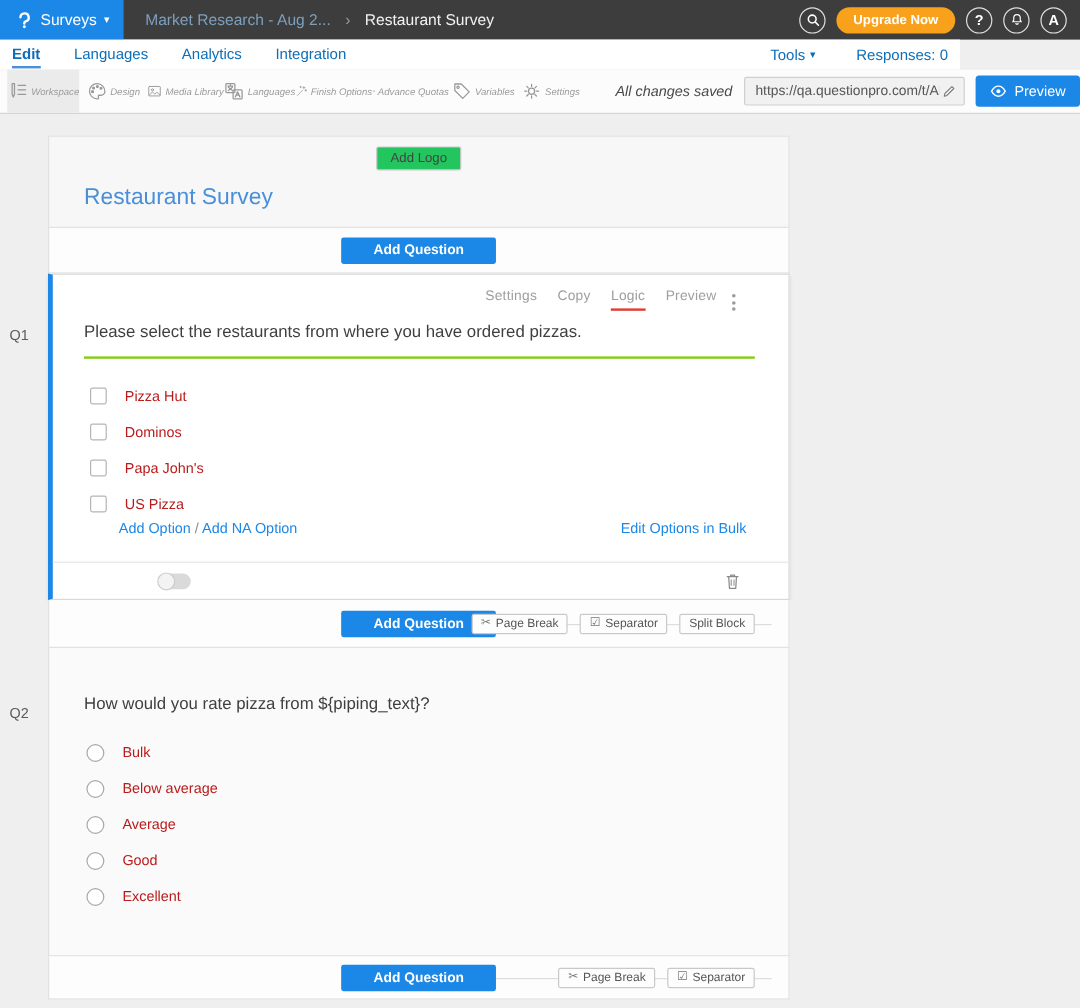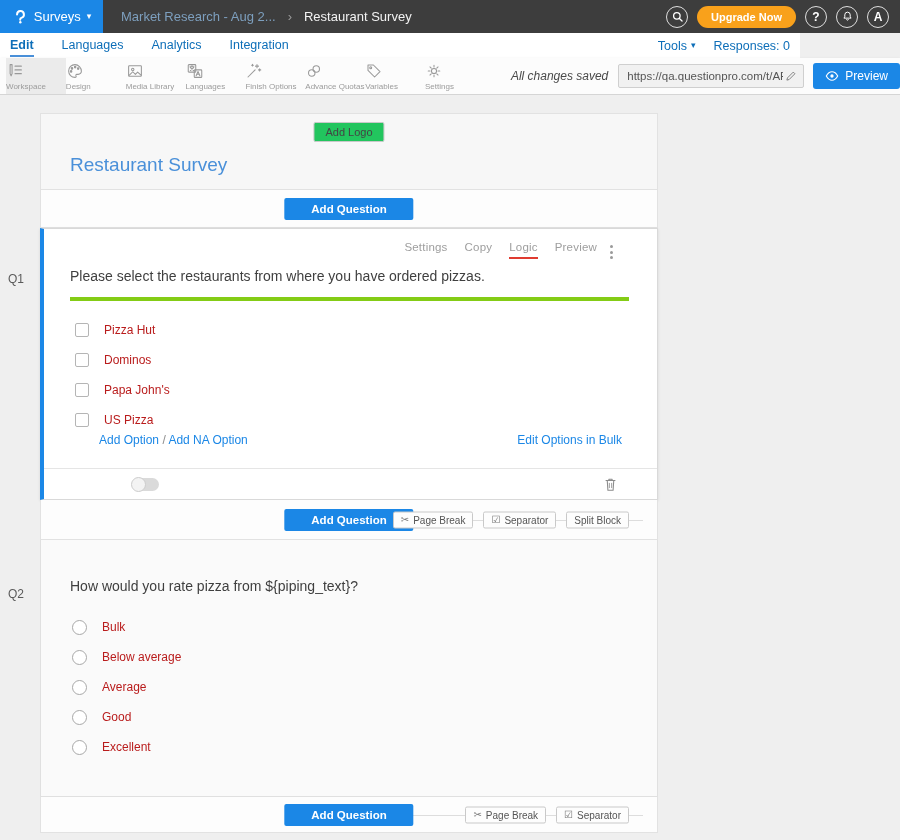--- a/index.html
+++ b/index.html
@@ -18,26 +18,26 @@
   .crumb-sep{color:#9a9a9a;font-size:13px;}
   .crumb-current{color:#f2f2f2;}
   .top-right{margin-left:auto;display:flex;align-items:center;gap:9px;padding-right:11px;}
   .icon-circle{width:22px;height:22px;border:1.5px solid #dedede;border-radius:50%;display:flex;align-items:center;justify-content:center;color:#fff;font-size:12px;font-weight:bold;cursor:pointer;box-sizing:border-box;}
   .upgrade-btn{height:22px;padding:0 14px;border-radius:11px;background:#f9a11b;color:#fff;font-size:11px;font-weight:bold;display:flex;align-items:center;cursor:pointer;}
   
   .menubar{position:absolute;left:0;top:33px;width:800px;height:25px;background:#fff;display:flex;align-items:center;padding:0 10px;box-sizing:border-box;}
   .menu-tabs{display:flex;gap:28px;}
   .menu-tab{color:#0d6eb8;font-size:12.5px;cursor:pointer;padding:3px 0;}
   .menu-tab.active{border-bottom:2px solid #4a90d9;font-weight:bold;}
-  .menu-right{margin-left:auto;display:flex;align-items:center;gap:18px;color:#0d6eb8;font-size:12.5px;}
+  .menu-right{margin-left:auto;display:flex;align-items:center;gap:34px;color:#0d6eb8;font-size:12.5px;}
   .menu-right .caret{color:#0d6eb8;}
   .tools{display:flex;align-items:center;gap:4px;cursor:pointer;}
   
   .ribbon{position:absolute;left:0;top:58px;width:900px;height:37px;background:#fcfcfc;border-bottom:1px solid #d5d5d5;box-shadow:0 1px 3px rgba(0,0,0,.10);display:flex;align-items:stretch;padding-left:6px;box-sizing:border-box;}
-  .ribbon-item{width:64px;display:flex;flex-direction:column;align-items:flex-start;justify-content:center;gap:2px;cursor:pointer;}
+  .ribbon-item{width:64px;display:flex;flex-direction:row;align-items:center;justify-content:center;gap:2px;cursor:pointer;font-style:italic;}
   .ribbon-item.active{background:#ebebeb;}
   .ribbon-item svg{width:18px;height:18px;stroke:#999;fill:none;stroke-width:1.4;stroke-linecap:round;stroke-linejoin:round;}
   .ribbon-label{font-size:8px;color:#9b9b9b;white-space:nowrap;}
   .save-status{align-self:center;margin-left:26px;font-size:12px;font-style:italic;color:#4a4a4a;white-space:nowrap;}
   .url-box{align-self:center;margin-left:10px;width:198px;height:24px;background:#f1f1f1;border:1px solid #cfcfcf;border-radius:2px;display:flex;align-items:center;padding:0 6px;box-sizing:border-box;}
   .url-box input{flex:1;min-width:0;border:none;background:transparent;font-family:"Liberation Sans",sans-serif;font-size:11.5px;color:#555;outline:none;}
   .url-pencil{cursor:pointer;display:flex;}
   .preview-btn{align-self:center;margin-left:9px;height:26px;padding:0 12px;background:#1b87e6;border-radius:3px;color:#fff;font-size:12px;display:flex;align-items:center;gap:6px;cursor:pointer;}
   
   .main{position:absolute;left:0;top:95px;width:900px;height:745px;background:#efefef;}
@@ -55,21 +55,21 @@
   .mini-btns{position:absolute;right:28px;top:50%;transform:translateY(-50%);display:flex;gap:10px;z-index:2;}
   .mini-btn{background:#fdfdfd;border:1px solid #c9c9c9;border-radius:2px;padding:2px 7px;font-size:10px;color:#555;display:flex;align-items:center;gap:4px;cursor:pointer;white-space:nowrap;}
   .mini-icon{font-size:10px;color:#777;line-height:1;}
   
   .q1-card{position:relative;height:272px;background:#fff;border:1px solid #d9d9d9;border-left:4px solid #1b87e6;box-shadow:0 1px 3px rgba(0,0,0,.10);box-sizing:border-box;}
   .q-actions{position:absolute;top:12px;right:60px;display:flex;gap:17px;font-size:11.5px;color:#9e9e9e;letter-spacing:.2px;}
   .q-action{cursor:pointer;}
   .q-action.logic{border-bottom:2px solid #e03c31;padding-bottom:4px;}
   .kebab{position:absolute;top:14px;right:42px;display:flex;flex-direction:column;gap:2.5px;cursor:pointer;padding:2px;}
   .kebab i{width:3px;height:3px;border-radius:50%;background:#9a9a9a;}
-  .q-text{position:absolute;top:39px;left:26px;right:28px;font-size:14px;color:#3f3f3f;padding-bottom:13px;border-bottom:4px solid #84cc16;cursor:text;}
+  .q-text{position:absolute;top:39px;left:26px;right:28px;font-size:14px;color:#3f3f3f;padding-bottom:13px;border-bottom:2px solid #84cc16;cursor:text;}
   .opt-list{position:absolute;top:86px;left:31px;right:30px;}
   .opt-row{height:30px;display:flex;align-items:center;gap:15px;}
   .cbox{width:14px;height:14px;border:1px solid #b5b5b5;border-radius:2px;background:#fff;box-sizing:border-box;cursor:pointer;flex:0 0 auto;}
   .rdo{width:15px;height:15px;border:1px solid #a8a8a8;border-radius:50%;background:#fff;box-sizing:border-box;cursor:pointer;flex:0 0 auto;}
   .opt-label{font-size:12px;color:#b91c1c;cursor:text;}
   .q1-links{position:absolute;top:204px;left:55px;right:35px;display:flex;justify-content:space-between;font-size:12px;}
   .blue-link{color:#1b87e6;cursor:pointer;}
   .slash{color:#8c8c8c;}
   .validation-row{position:absolute;left:0;right:0;bottom:0;height:31px;border-top:1px solid #e5e5e5;display:flex;align-items:center;padding:0 40px 0 26px;box-sizing:border-box;}
   .validation-label{font-size:12px;color:#3f3f3f;margin-top:43px;}

